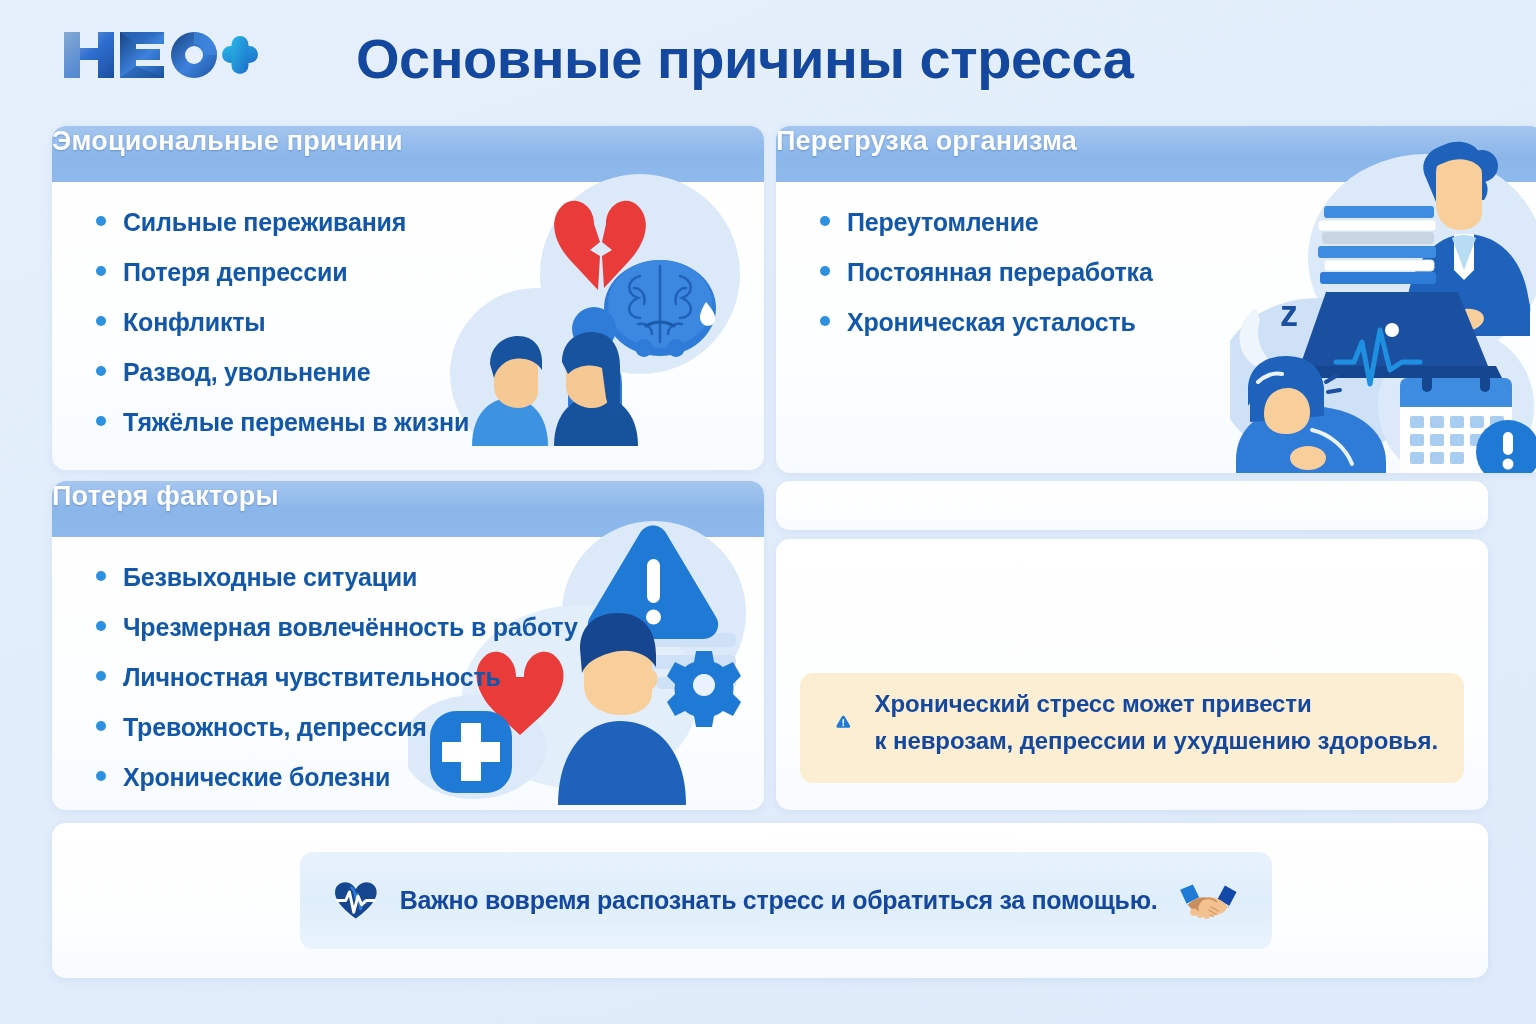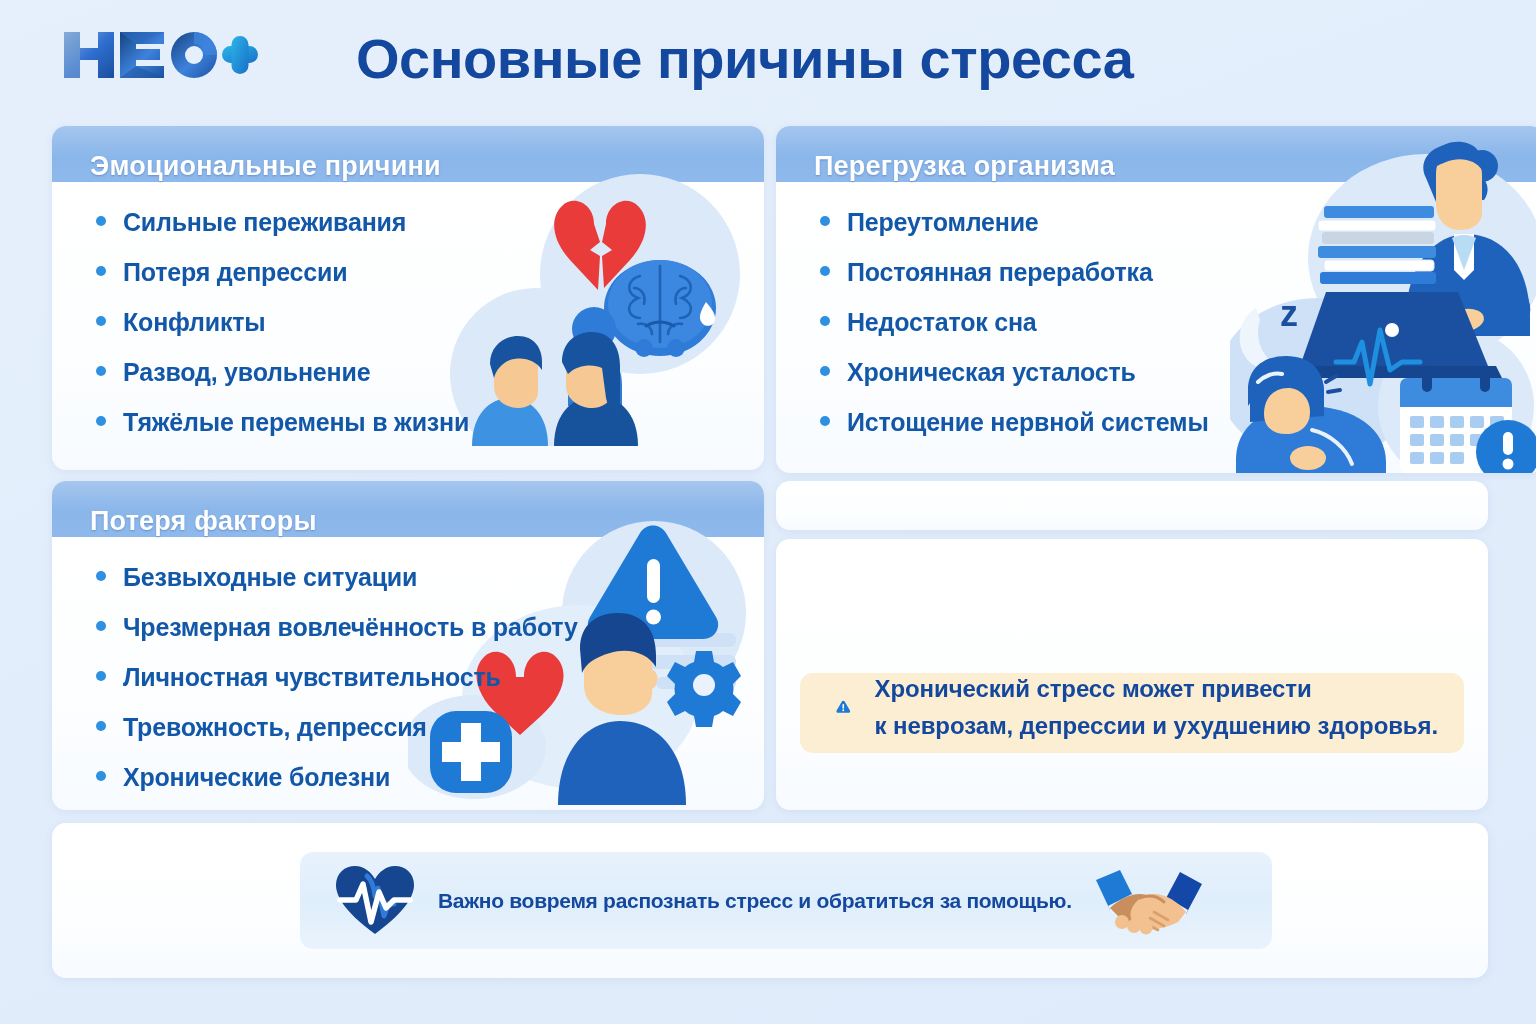--- a/index.html
+++ b/index.html
@@ -51,22 +51,21 @@
     background: linear-gradient(180deg, #ffffff 0%, #fdfeff 65%, #f7fbff 100%);
     border-radius: 14px;
     box-shadow: 0 2px 10px rgba(60,110,180,0.09);
     overflow: hidden;
   }
 
   .card-header {
     height: 56px;
     background: linear-gradient(180deg, #a5c6ef 0%, #8ab6ea 55%, #8fb9ec 100%);
     display: flex;
-    align-items: flex-end;
-    padding-left: 38px;
+    align-items: flex-start;
   }
 
   .card-header-title {
     font-size: 27px;
     font-weight: bold;
     color: #ffffff;
     text-shadow: 0 1px 2px rgba(30,70,140,0.35);
     letter-spacing: 0.2px;
   }
 
@@ -118,21 +117,21 @@
     pointer-events: none;
   }
   #illo-emotional { right: 6px;  top: -36px;  width: 310px; height: 300px; }
   #illo-overload  { right: -6px; top: -52px;  width: 320px; height: 360px; }
   #illo-other     { right: 4px;  top: -22px;  width: 352px; height: 290px; }
 
   
   .warning-box {
     position: absolute;
     left: 24px; top: 134px;
-    width: 664px; height: 80px;
+    width: 664px; height: 110px;
     background: #fbeed2;
     border-radius: 13px;
     display: flex;
     align-items: center;
     padding: 0 26px 12px 36px;
     gap: 24px;
   }
 
   .warning-text {
     font-size: 24px;
@@ -150,21 +149,21 @@
     width: 972px; height: 97px;
     background: linear-gradient(180deg, #e8f2fd 0%, #dfeefb 50%, #e9f3fd 100%);
     border-radius: 13px;
     display: flex;
     align-items: center;
     gap: 22px;
     padding: 0 34px;
   }
 
   .footer-text {
-    font-size: 21px;
+    font-size: 25px;
     font-weight: 600;
     color: #14489e;
     white-space: nowrap;
     letter-spacing: -0.3px;
   }
 </style>
 </head>
 <body>
 
 <div class="header">
@@ -368,29 +367,21 @@
       <li>
         <span class="dot"></span>
         <span>Переутомление</span>
       </li>
       <li>
         <span class="dot"></span>
         <span>Постоянная переработка</span>
       </li>
       <li>
         <span class="dot"></span>
-        <span>Недостаток сна</span>
-      </li>
-      <li>
-        <span class="dot"></span>
         <span>Хроническая усталость</span>
-      </li>
-      <li>
-        <span class="dot"></span>
-        <span>Истощение нервной системы</span>
       </li>
     </ul>
   </div>
 </div>
 
 <div class="card" id="card-other">
   <div class="card-header">
     <div class="card-header-title">Потеря факторы</div>
   </div>
   <div class="card-body">

